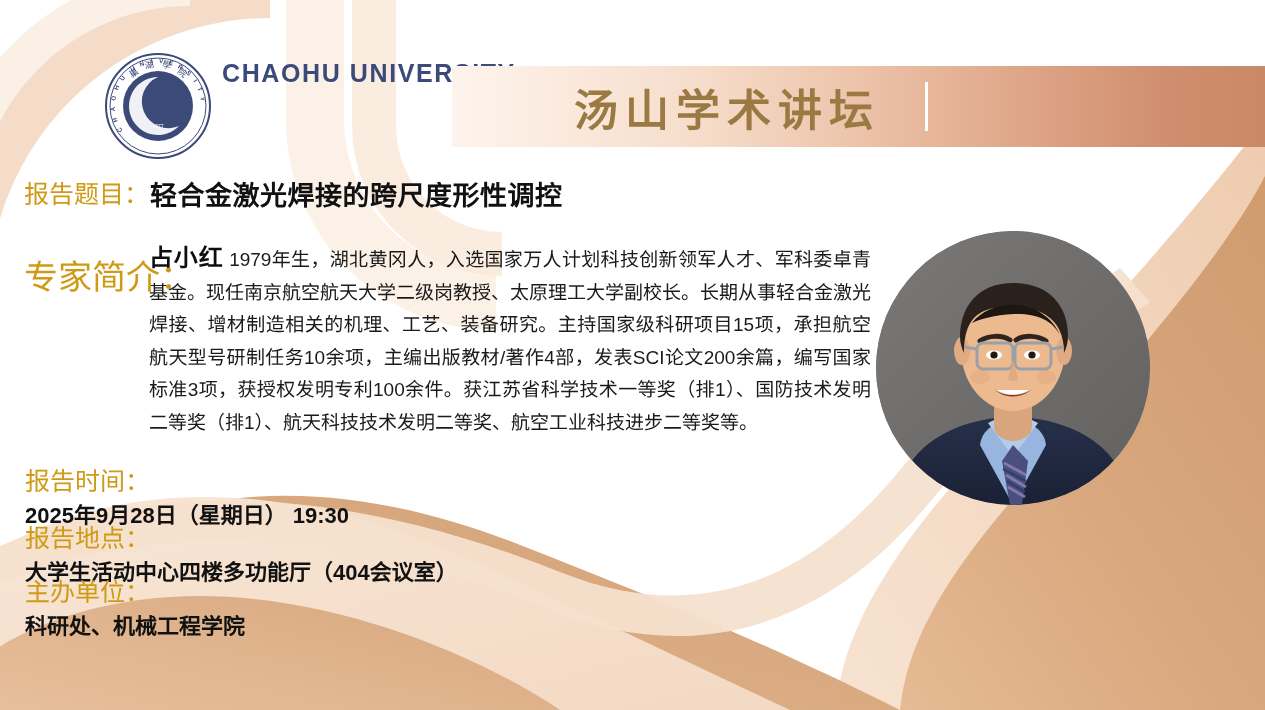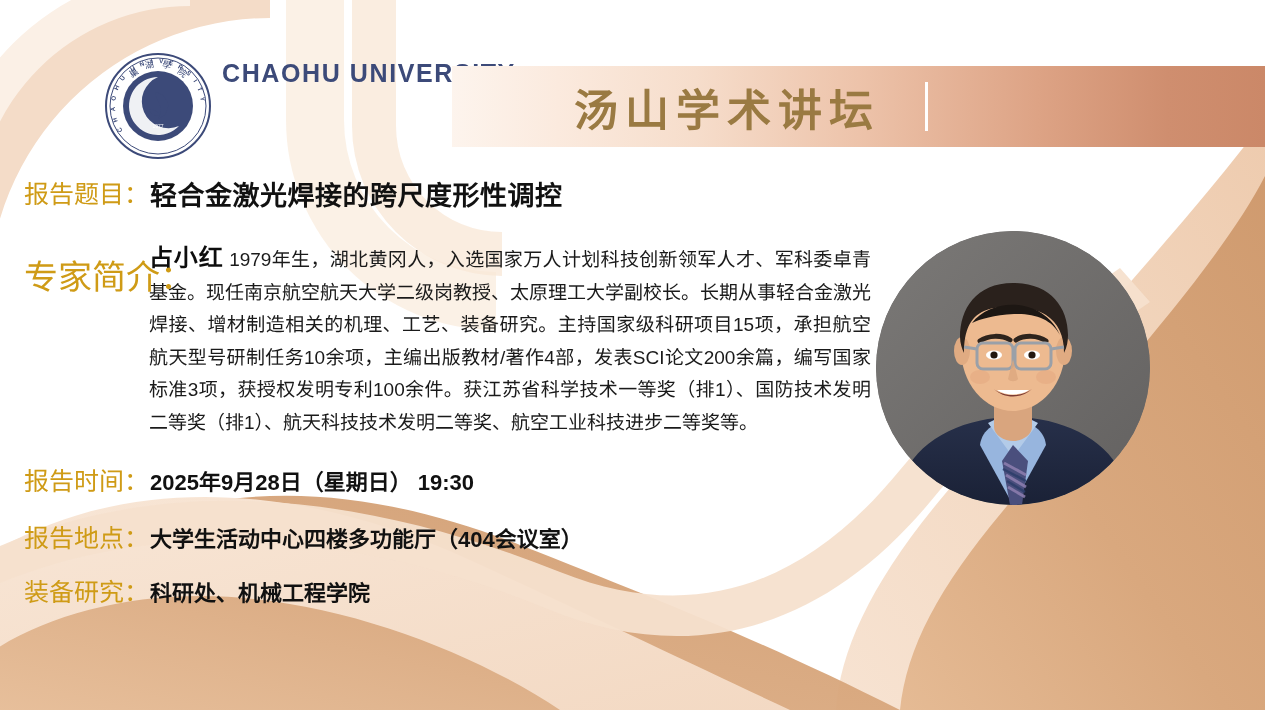--- a/index.html
+++ b/index.html
@@ -181,20 +181,21 @@
     letter-spacing: 0.5px;
   }
 
   
   .info-row {
     position: absolute;
     left: 24px;
     display: flex;
     align-items: baseline;
     white-space: nowrap;
+    flex-direction: column;
   }
   .info-row .field-label { font-size: 25px; }
   .info-value {
     font-size: 22px;
     font-weight: bold;
     color: #111111;
     margin-left: 1px;
   }
   #row-time  { top: 461px; }
   #row-place { top: 518px; }
@@ -352,21 +353,21 @@
       <span class="field-label">报告时间：</span>
       <span class="info-value">2025年9月28日（星期日） 19:30</span>
     </div>
 
     <div class="info-row" id="row-place">
       <span class="field-label">报告地点：</span>
       <span class="info-value">大学生活动中心四楼多功能厅（404会议室）</span>
     </div>
 
     <div class="info-row" id="row-host">
-      <span class="field-label">装备研究：</span>
+      <span class="field-label">主办单位：</span>
       <span class="info-value">科研处、机械工程学院</span>
     </div>
   </div>
 
   <div id="portrait">
     <svg viewBox="0 0 274 274" width="274" height="274" xmlns="http://www.w3.org/2000/svg">
       <defs>
         <linearGradient id="bgGray" x1="0" y1="0" x2="1" y2="1">
           <stop offset="0%" stop-color="#7b7977"></stop>
           <stop offset="100%" stop-color="#636160"></stop>

